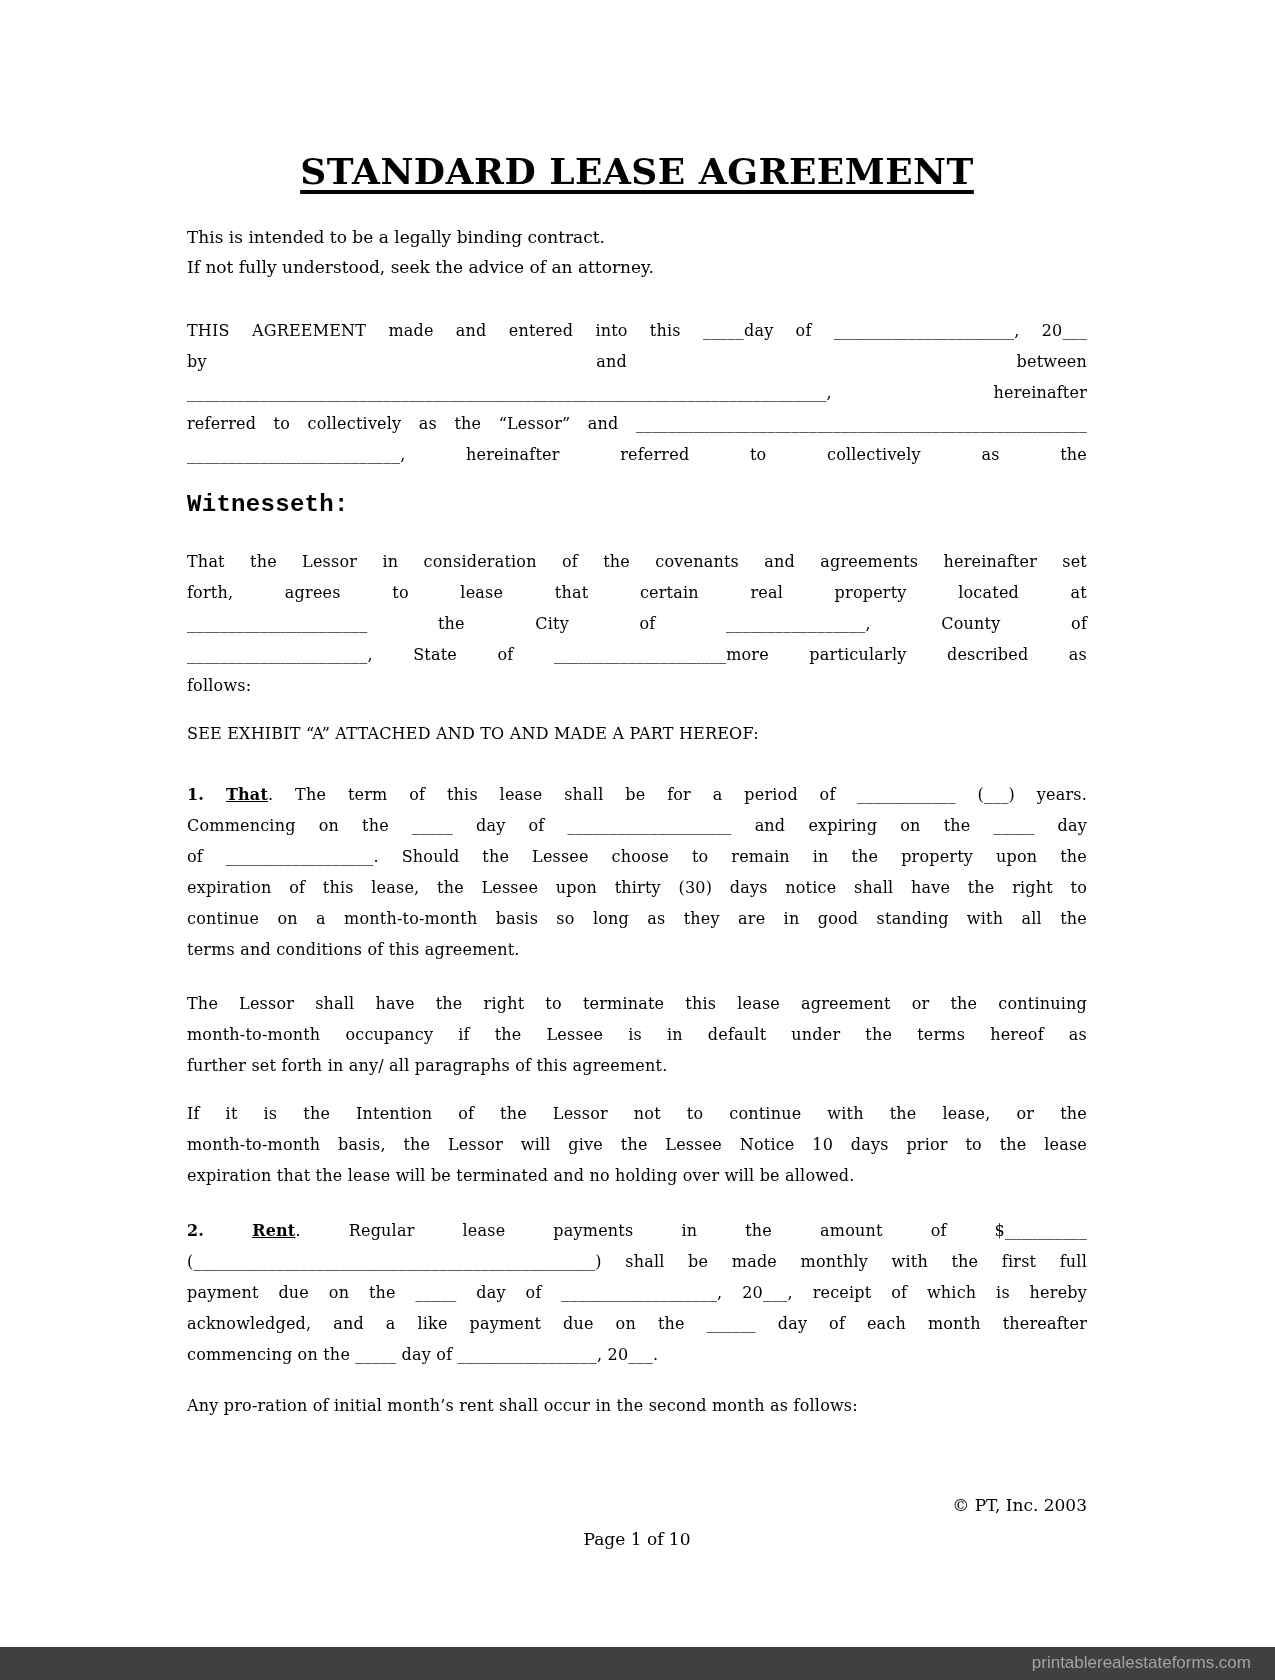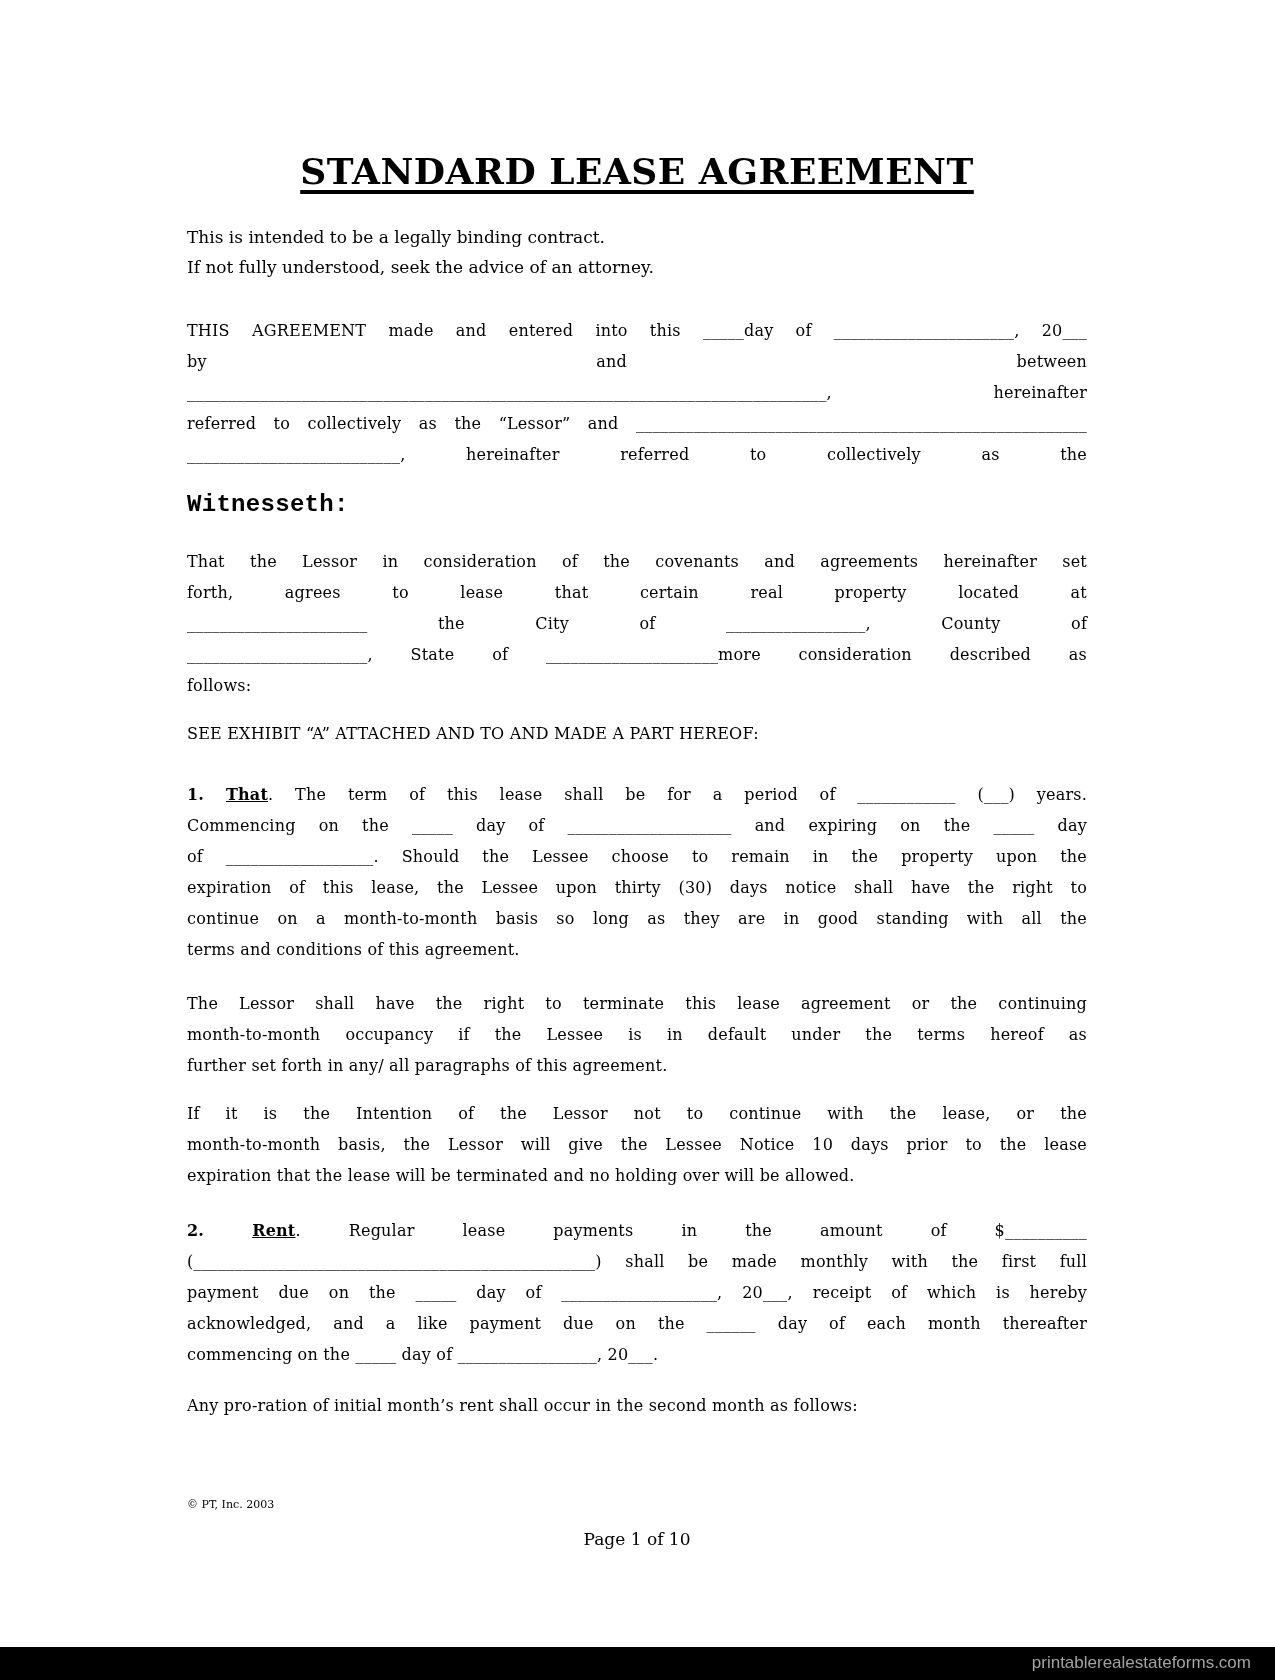--- a/index.html
+++ b/index.html
@@ -54,35 +54,35 @@
   .m-witness{ margin-top:23px; }
   .m-exhibit{ margin-top:17px; }
   .m-term{ margin-top:30px; }
   .m-parac{ margin-top:23px; }
   .m-parad{ margin-top:17px; }
   .m-rent{ margin-top:24px; }
   .m-pro{ margin-top:20px; }
   b.ul{ text-decoration:underline; }
   .copyright{
     margin-top:71px;
-    text-align:left;
-    font-size:11px;
+    text-align:right;
+    font-size:17px;
     line-height:26px;
   }
   .pagenum{
     margin-top:8px;
     text-align:center;
     font-size:17px;
     line-height:26px;
   }
   .sitebar{
     position:absolute;
     left:0;top:1647px;
     width:1275px;height:33px;
-    background:#000000;
+    background:#404040;
     box-sizing:border-box;
     padding-right:24px;
     text-align:right;
     font-family:"Liberation Sans", sans-serif;
     font-size:17px;
     line-height:32px;
     color:#a3a3a3;
   }
 </style>
 </head>
@@ -104,21 +104,21 @@
     <div class="jl">referred to collectively as the “Lessor” and _______________________________________________________</div>
     <div class="jl">__________________________, hereinafter referred to collectively as the</div>
   </div>
 
   <div class="heading">Witnesseth:</div>
 
   <div class="para m-witness">
     <div class="jl">That the Lessor in consideration of the covenants and agreements hereinafter set</div>
     <div class="jl">forth, agrees to lease that certain real property located at</div>
     <div class="jl">______________________ the City of _________________, County of</div>
-    <div class="jl">______________________, State of _____________________more consideration described as</div>
+    <div class="jl">______________________, State of _____________________more particularly described as</div>
     <div class="ll">follows:</div>
   </div>
 
   <div class="para m-exhibit">
     <div class="ll">SEE EXHIBIT “A” ATTACHED AND TO AND MADE A PART HEREOF:</div>
   </div>
 
   <div class="para m-term">
     <div class="jl"><b>1.</b> <b class="ul">That</b><span>. The term of this lease shall be for a period of ____________ (___) years.</span></div>
     <div class="jl">Commencing on the _____ day of ____________________ and expiring on the _____ day</div>

